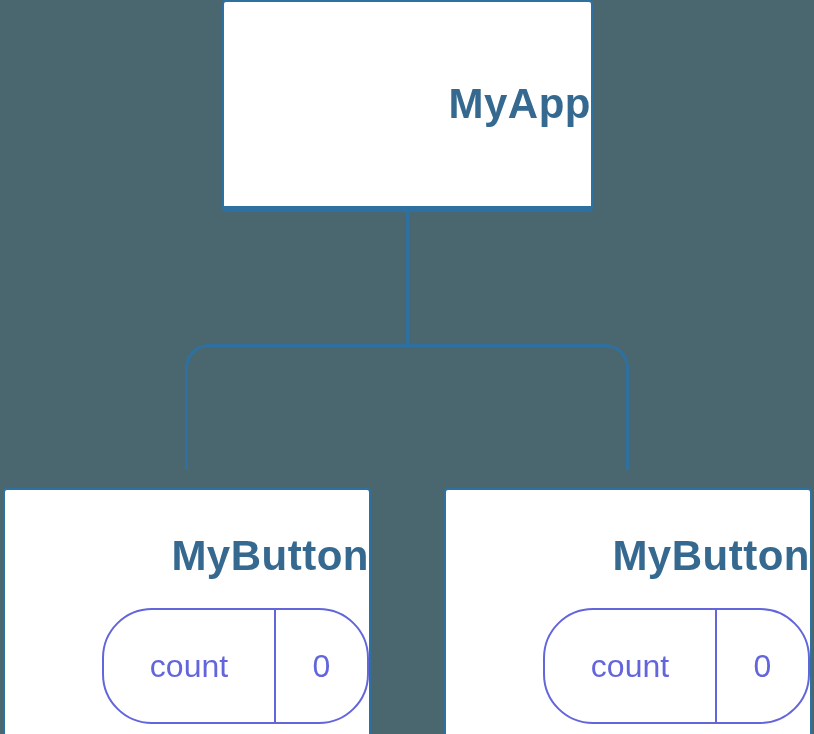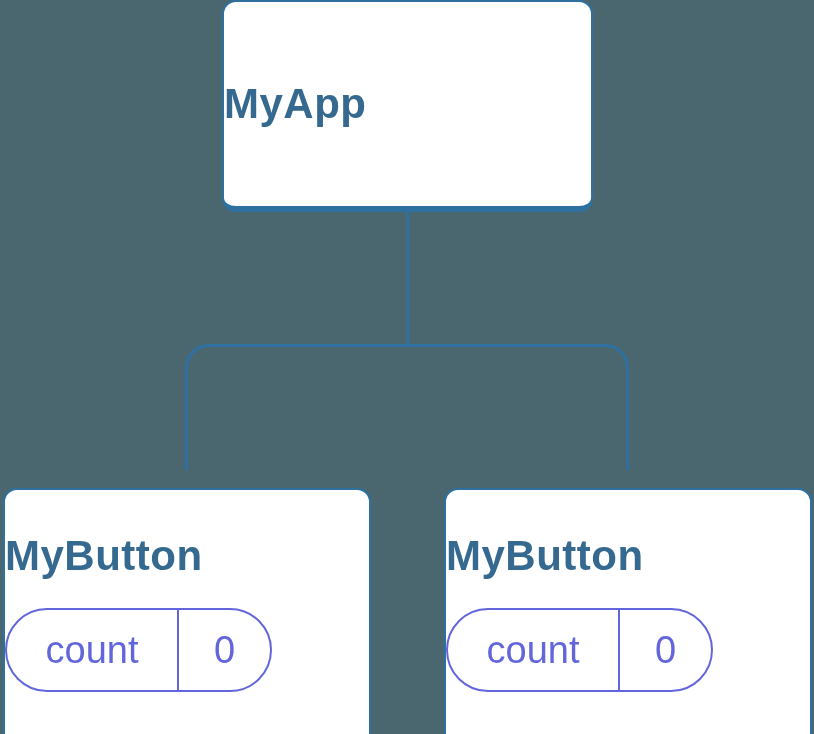--- a/index.html
+++ b/index.html
@@ -39,24 +39,24 @@
     border-bottom: none;
     border-radius: 24px 24px 0 0;
   }
 
   
   .node {
     position: absolute;
     background: var(--node_fill);
     border: 2.5px solid var(--node_border);
     border-bottom-width: 6px;
-    border-radius: 14px;
+    border-radius: 4px;
     display: flex;
     flex-direction: column;
-    align-items: flex-start;
+    align-items: flex-end;
   }
   .node-root {
     left: 222px;
     top: 0;
     width: 371px;
     height: 212px;
     justify-content: center;
   }
   .node-child {
     top: 488px;
@@ -73,27 +73,27 @@
     font-weight: 600;
     line-height: 48px;
     letter-spacing: 0.5px;
     white-space: nowrap;
   }
 
   
   .state-pill {
     margin-top: 28px;
     width: 267px;
-    height: 84px;
+    height: 116px;
     border: 2.5px solid var(--state_accent);
     border-radius: 50px;
     display: flex;
     align-items: stretch;
     color: var(--state_accent);
-    font-size: 38px;
+    font-size: 32px;
     background: var(--node_fill);
   }
   .state-name {
     flex: 0 0 172px;
     display: flex;
     align-items: center;
     justify-content: center;
     border-right: 2.5px solid var(--state_accent);
   }
   .state-value {

